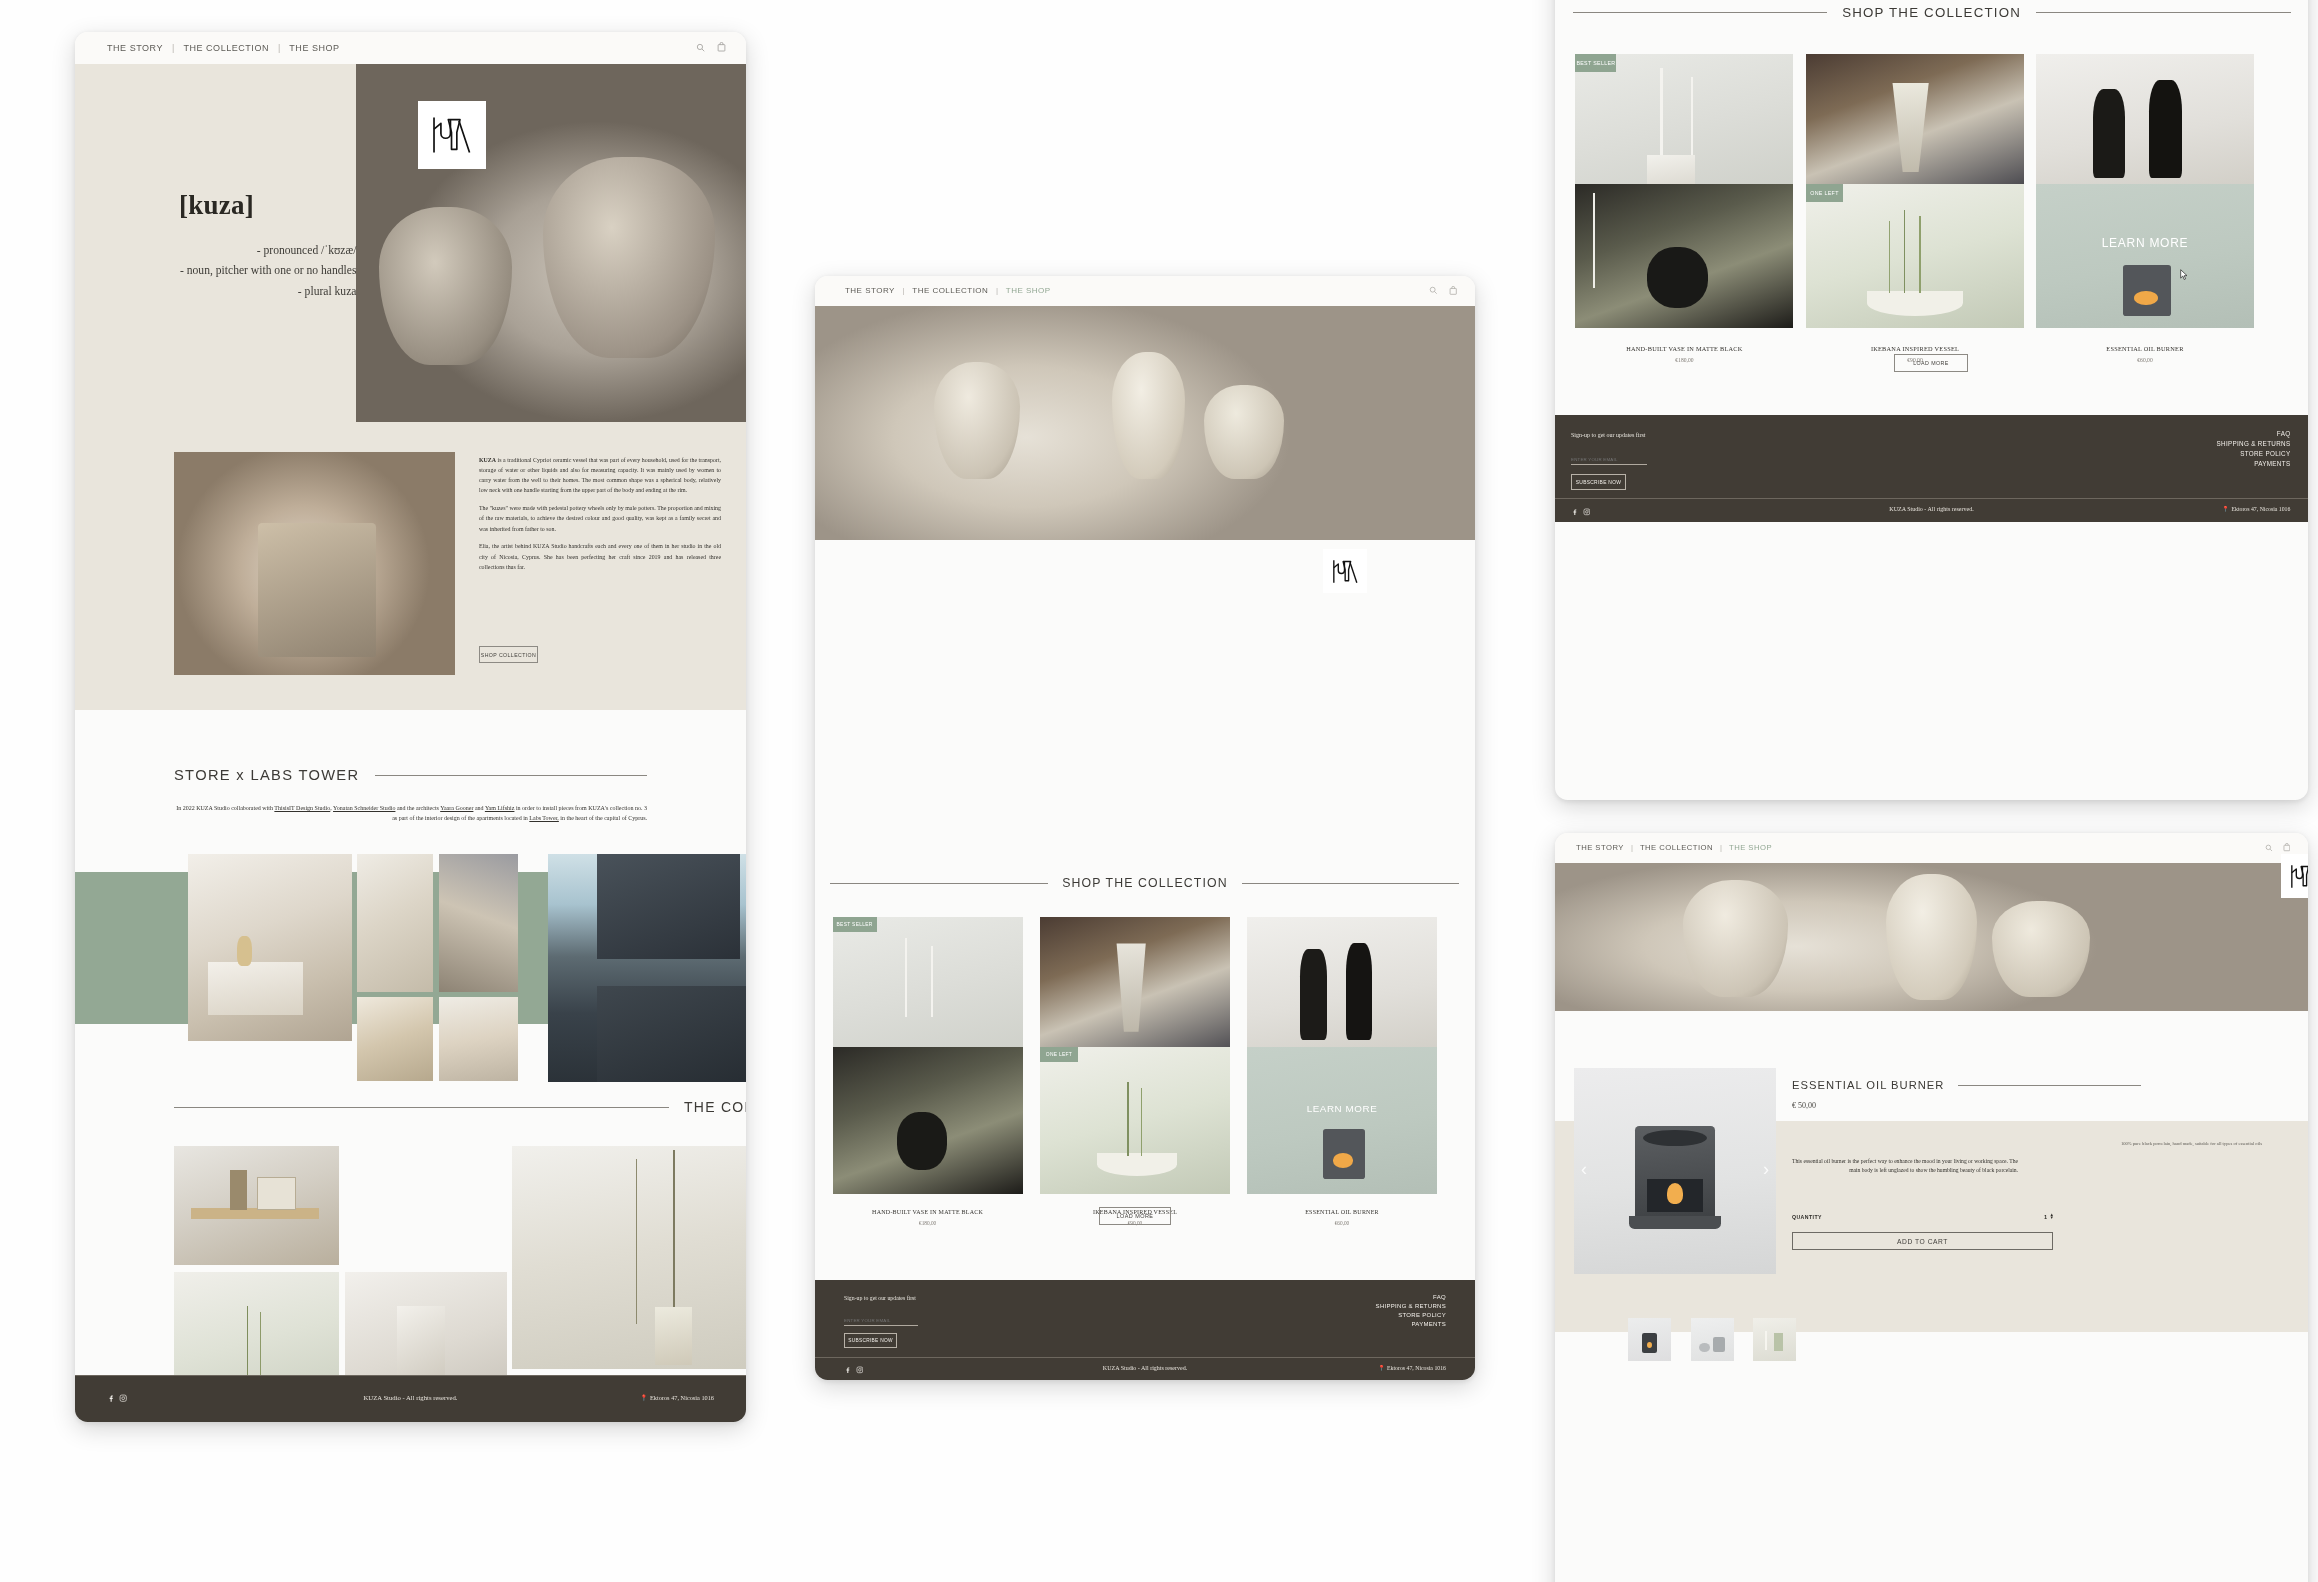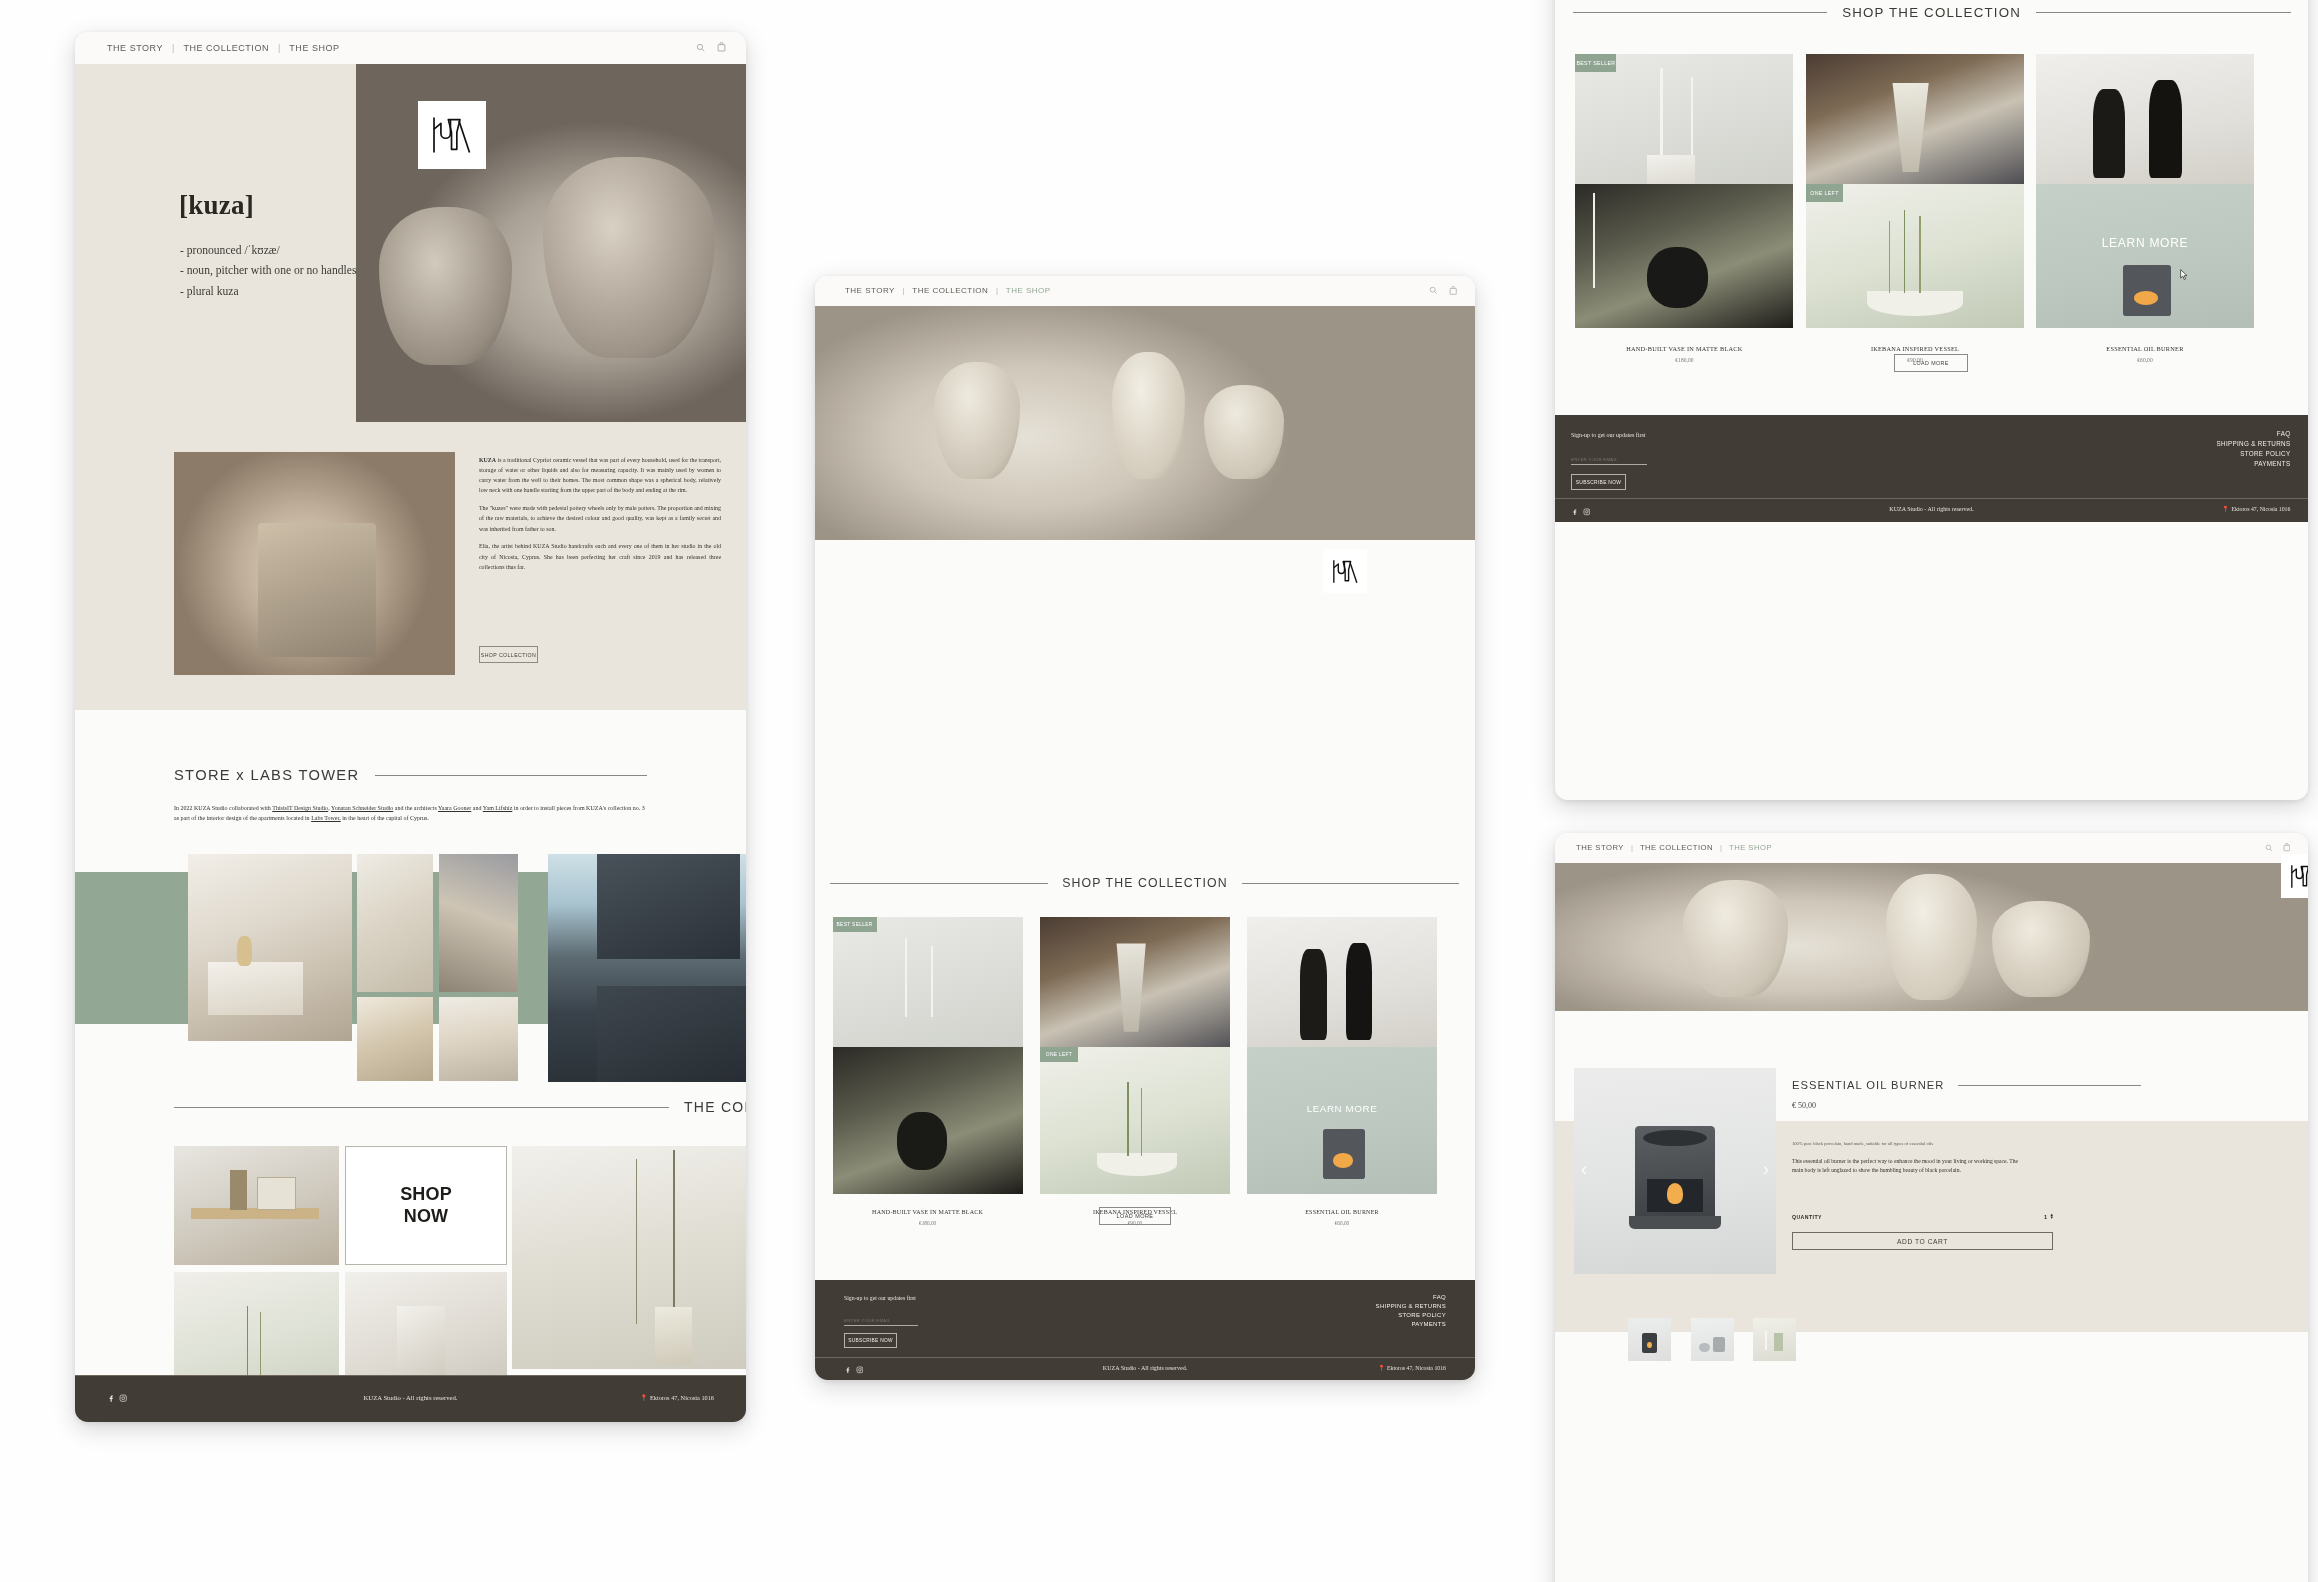--- a/index.html
+++ b/index.html
@@ -116,21 +116,21 @@
   .foot-rule { height:0.7px; background:#6d675e; }
   .foot-link { display:block; text-align:right; letter-spacing:.05em; color:#f2efea; }
   .email-line { border-bottom: 0.7px solid #b8b2a8; color:#b6b0a6; }
   .foot-sub {
     border:0.7px solid #b8b2a8; color:#f2efea; display:flex;
     align-items:center; justify-content:center; letter-spacing:.06em;
   }
   .soc { display:inline-flex; gap:.35em; align-items:center; }
 
   
-  .serif { font-family: "Liberation Serif", serif; }
+  .serif { font-family: "Liberation Serif", serif; text-align: right; }
   .prod-name { font-family:"Liberation Serif", serif; color:#35332f; text-align:center; letter-spacing:.04em; }
   .prod-price { font-family:"Liberation Serif", serif; color:#807c76; text-align:center; }
 
   .learn-more {
     position:absolute; left:0; right:0; text-align:center; color:#ffffff;
     font-weight:300; letter-spacing:.06em;
   }
   .cursor { position:absolute; width:9.8px; height:12.6px; }
 
   
@@ -231,24 +231,20 @@
 
     <div class="sec-title" style="position:absolute; left:99px; top:1067px; width:649px; gap:15.4px;">
       <span class="rule"></span>
       <span class="txt" style="font-size:14px;">THE COLLECTION</span>
     </div>
 
     <div class="ph ph-books" style="left:99px; top:1114px; width:165px; height:119px;">
       <div style="position:absolute;left:10%;top:52%;width:78%;height:9%;background:#cbb387;"></div>
       <div style="position:absolute;left:34%;top:20%;width:10%;height:34%;background:#9a8a6c;"></div>
       <div style="position:absolute;left:50%;top:26%;width:24%;height:28%;background:#e7e2d6;border:1.4px solid #b7ac94;"></div>
-    </div>
-    <div style="position:absolute; left:270px; top:1114px; width:162px; height:119px; background:#ffffff; border:0.7px solid #b9b4ab; display:flex; flex-direction:column; align-items:center; justify-content:center; line-height:1.18;">
-      <span style="font-size:18px; font-weight:600; letter-spacing:.01em; color:#1e1d1a;">SHOP</span>
-      <span style="font-size:18px; font-weight:600; letter-spacing:.01em; color:#1e1d1a;">NOW</span>
     </div>
     <div class="ph ph-branch" style="left:437px; top:1114px; width:310px; height:223px;">
       <div style="position:absolute;left:40%;top:6%;width:1.4px;height:74%;background:#8d8a6e;"></div>
       <div style="position:absolute;left:52%;top:2%;width:1.4px;height:80%;background:#7d7a60;"></div>
       <div style="position:absolute;left:46%;top:72%;width:12%;height:26%;background:linear-gradient(170deg,#eceade,#cfc9b8);"></div>
     </div>
     <div class="ph ph-ikebana" style="left:99px; top:1240px; width:165px; height:154px;">
       <div style="position:absolute;left:26%;top:70%;width:50%;height:16%;background:#edece4;border-radius:0 0 50% 50%;"></div>
       <div style="position:absolute;left:44%;top:22%;width:1.4px;height:50%;background:#7e8d5c;"></div>
       <div style="position:absolute;left:52%;top:26%;width:1.4px;height:46%;background:#8d9a69;"></div>

